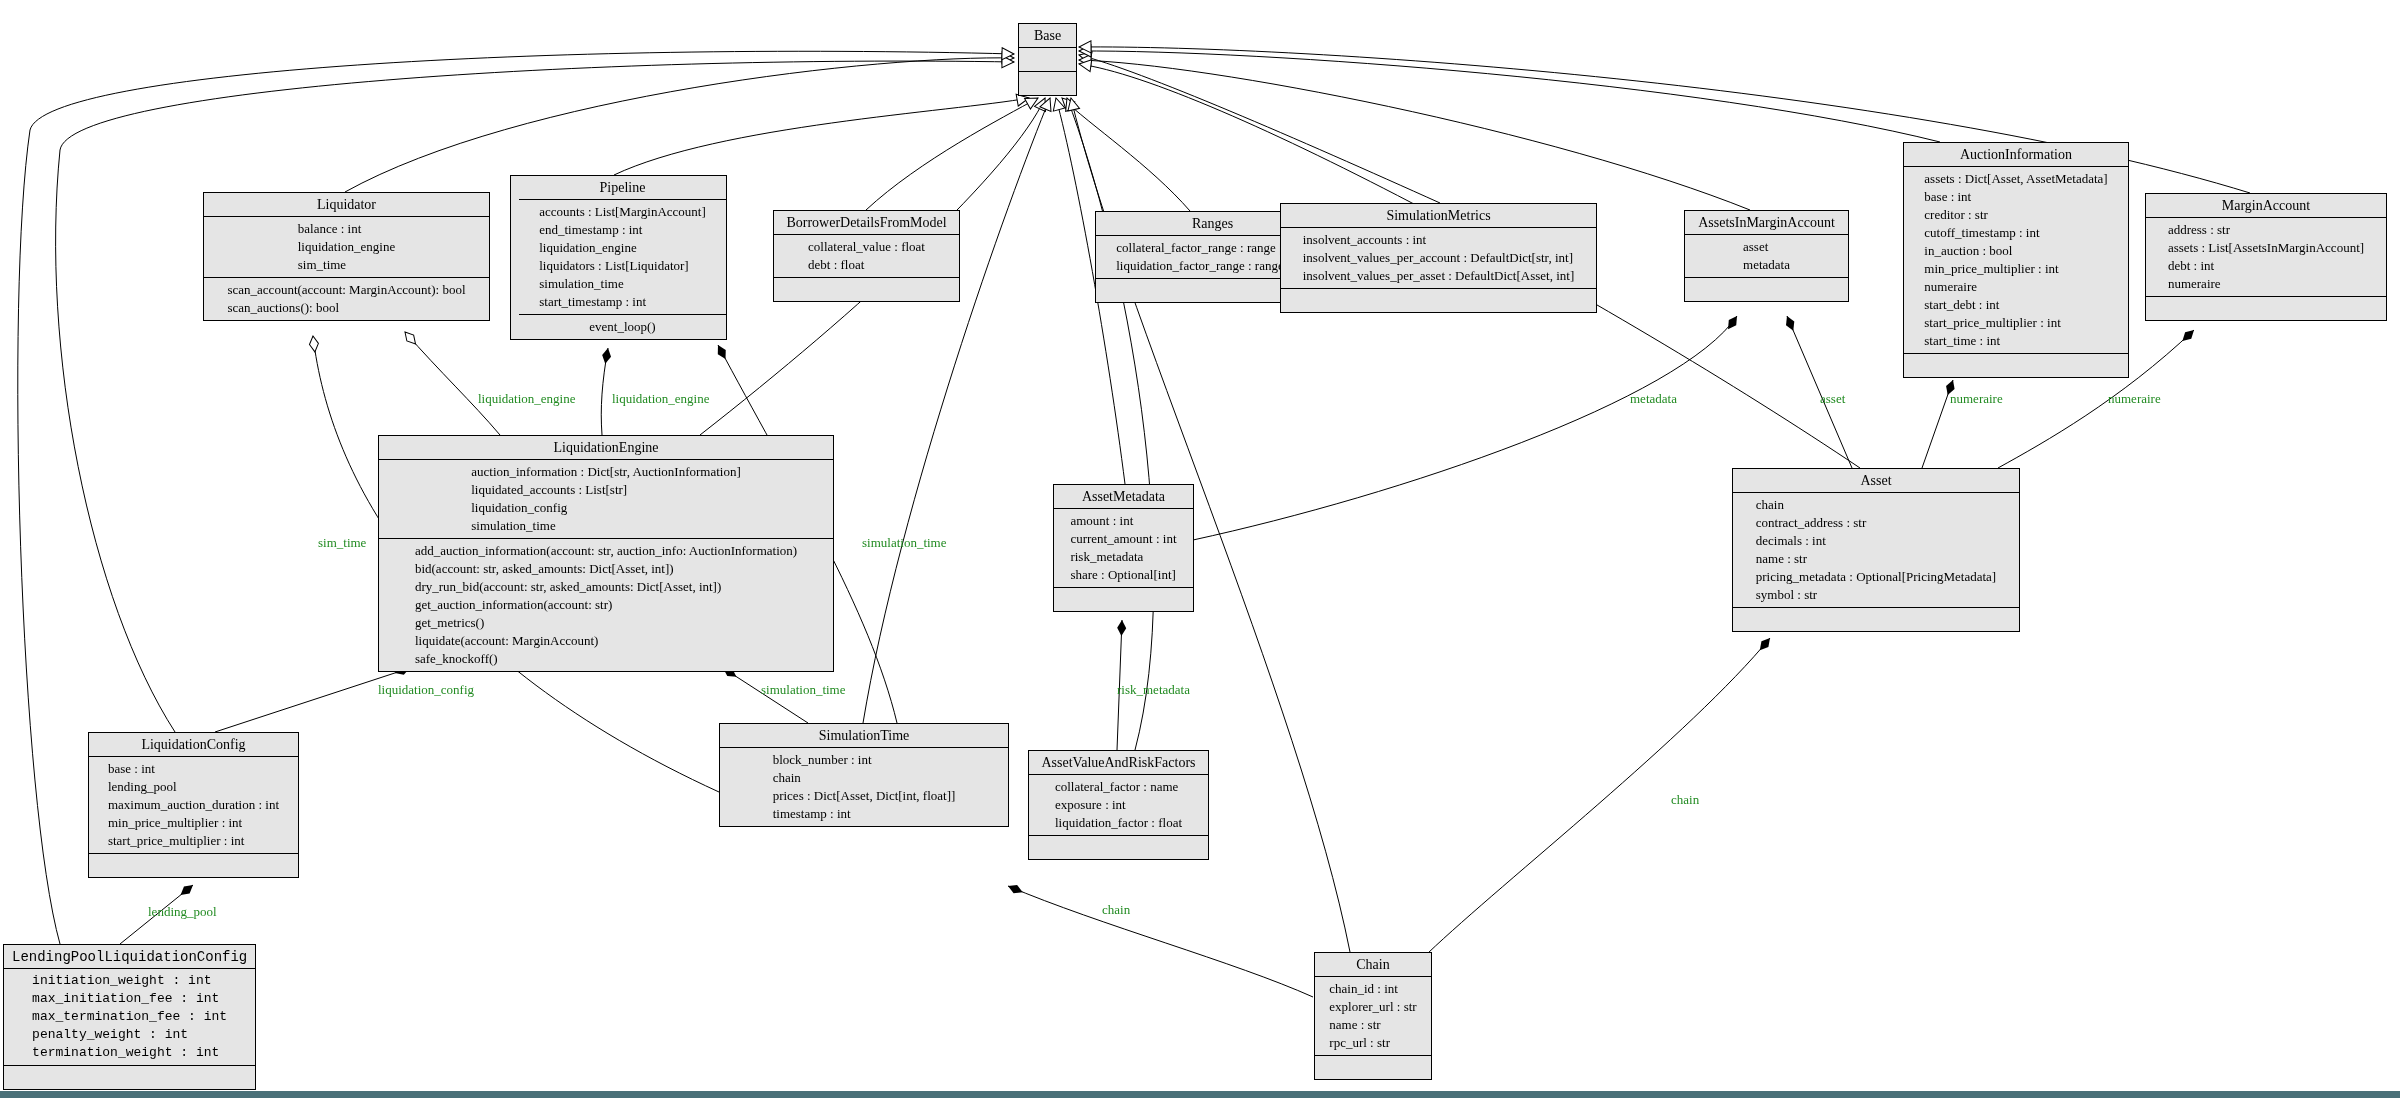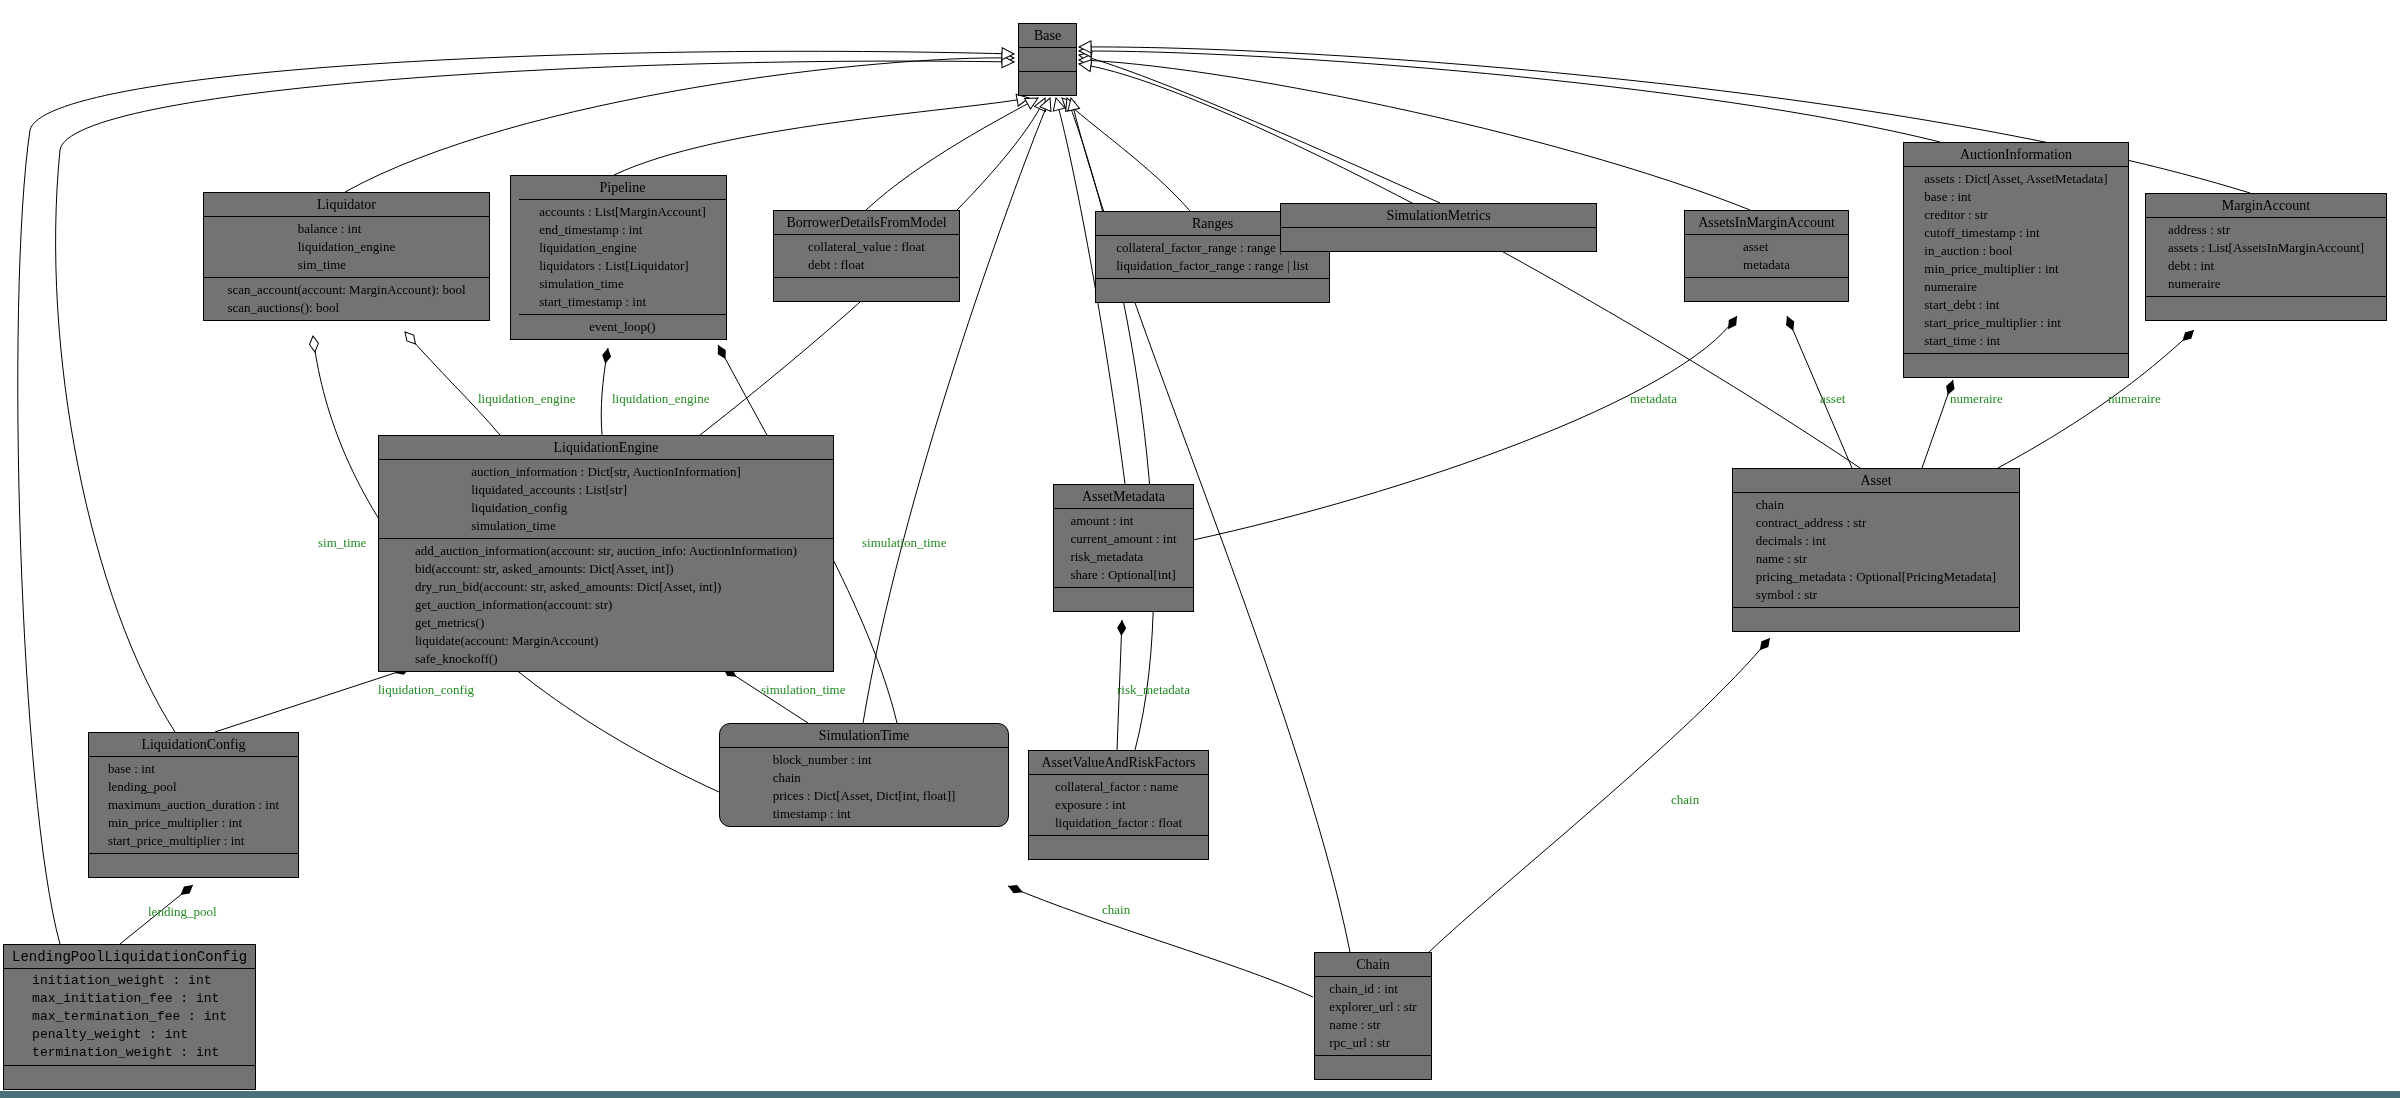--- a/index.html
+++ b/index.html
@@ -2,21 +2,21 @@
 <html><head>
 <meta charset="utf-8">
 <style>
   html,body{margin:0;padding:0;}
   body{
     width:2400px;height:1098px;position:relative;background:#ffffff;
     font-family:"Liberation Serif", serif;color:#000;overflow:hidden;
   }
   svg.edges{position:absolute;left:0;top:0;z-index:1;}
   .uml-class{
-    position:absolute;background:#737373;border:1px solid #000;
+    position:absolute;background:#e5e5e5;border:1px solid #000;
     width:max-content;z-index:2;
   }
   .uml-title{
     padding:4px 8px 3px 8px;text-align:center;font-size:14px;line-height:16px;
     white-space:nowrap;
   }
   .compartment{border-top:1px solid #000;padding:3px 6px;min-height:17px;}
   .memberlist{display:table;margin:0 auto;text-align:left;}
   .member{font-size:13px;line-height:18px;white-space:nowrap;}
   .edge-label{
@@ -146,20 +146,27 @@
       </div>
     </div>
   <div class="compartment">
       <div class="memberlist"></div>
     </div>
 </div>
 
 <div class="uml-class" style="left:1280px;top:203px;min-width:315px;">
   <div class="uml-title">SimulationMetrics</div>
   <div class="compartment">
+      <div class="memberlist">
+        <div class="member">insolvent_accounts : int</div>
+        <div class="member">insolvent_values_per_account : DefaultDict[str, int]</div>
+        <div class="member">insolvent_values_per_asset : DefaultDict[Asset, int]</div>
+      </div>
+    </div>
+  <div class="compartment">
       <div class="memberlist"></div>
     </div>
 </div>
 
 <div class="uml-class" style="left:1684px;top:210px;min-width:163px;">
   <div class="uml-title">AssetsInMarginAccount</div>
   <div class="compartment">
       <div class="memberlist">
         <div class="member">asset</div>
         <div class="member">metadata</div>
@@ -270,21 +277,21 @@
         <div class="member">maximum_auction_duration : int</div>
         <div class="member">min_price_multiplier : int</div>
         <div class="member">start_price_multiplier : int</div>
       </div>
     </div>
   <div class="compartment">
       <div class="memberlist"></div>
     </div>
 </div>
 
-<div class="uml-class" style="left:719px;top:723px;min-width:288px;border-radius:11px;">
+<div class="uml-class" style="left:719px;top:723px;min-width:288px;">
   <div class="uml-title">SimulationTime</div>
   <div class="compartment">
       <div class="memberlist">
         <div class="member">block_number : int</div>
         <div class="member">chain</div>
         <div class="member">prices : Dict[Asset, Dict[int, float]]</div>
         <div class="member">timestamp : int</div>
       </div>
     </div>
 </div>

